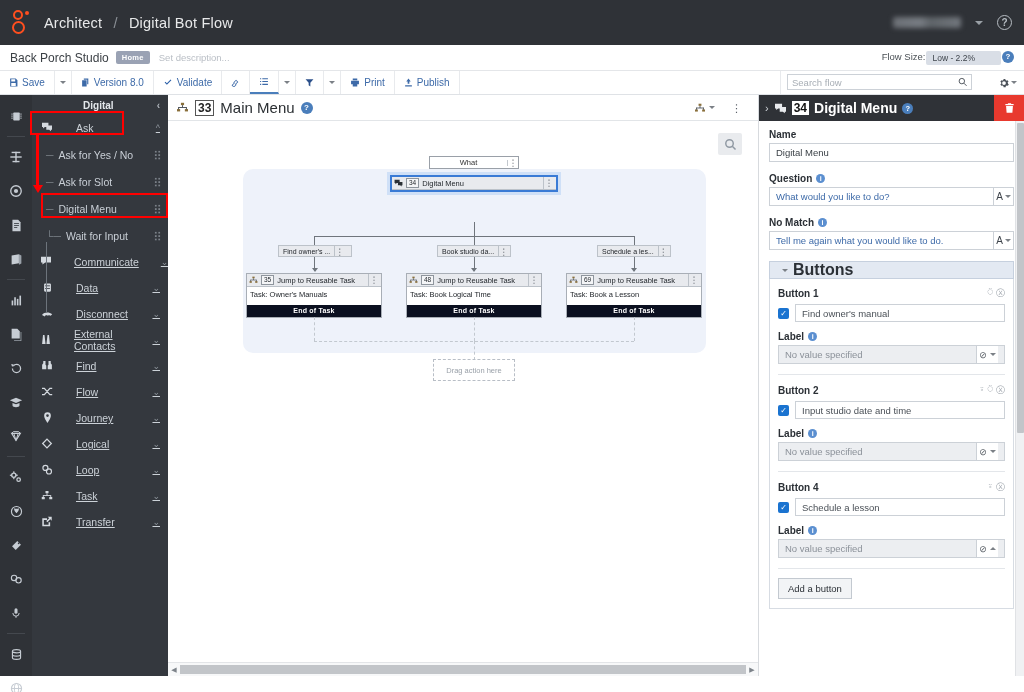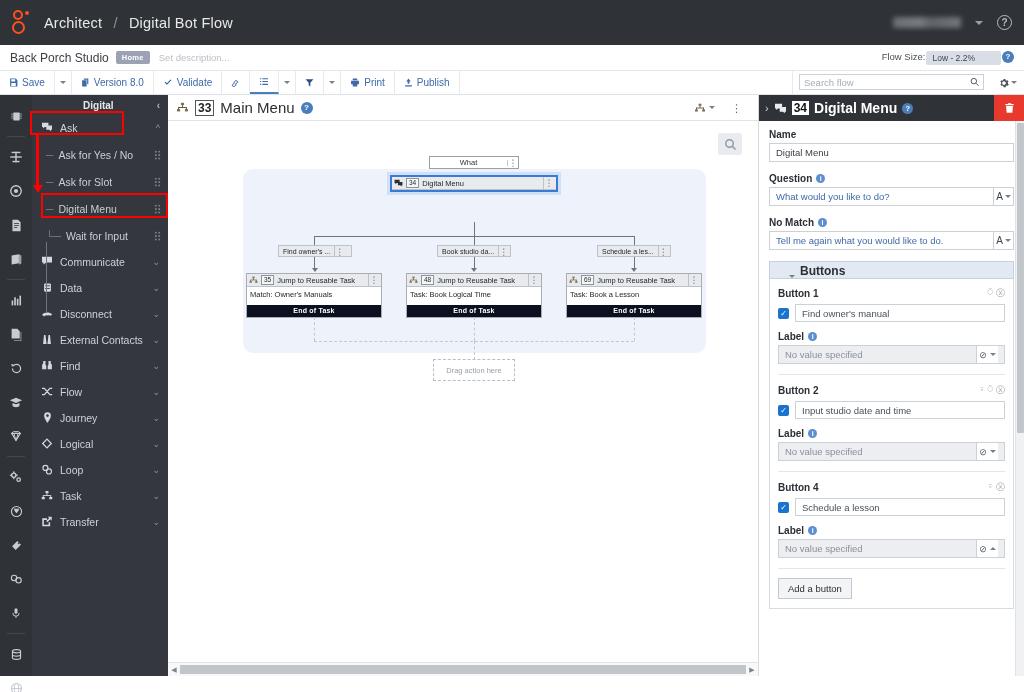--- a/index.html
+++ b/index.html
@@ -65,21 +65,21 @@
     display:flex; align-items:center; gap:4px; padding:0 9px;
     border-right:1px solid #e8eaed; font-size:10px; color:#3d6aa8; white-space:nowrap;
     cursor:pointer;
   }
   .tb-item.arrow { padding:0 5px; }
   .tb-item.active { border-bottom:2px solid #4a7ebb; }
   .tb-caret { width:0;height:0;border-left:3px solid transparent;border-right:3px solid transparent;border-top:3.5px solid #7b8086; }
   .tb-spacer { flex:1; border-right:1px solid #e8eaed; }
   .tb-search {
     display:flex; align-items:center; width:185px; border:1px solid #ccd1d7; height:16px;
-    margin:3px 8px 0 6px; padding:0 4px; background:#fff;
+    margin:3px 20px 0 6px; padding:0 4px; background:#fff;
   }
   .tb-search input { border:0; outline:0; font-size:9.5px; width:100%; color:#555; font-family:inherit; background:transparent;}
   .tb-search input::placeholder { color:#a8aeb5; }
   .tb-gear { display:flex; align-items:center; gap:2px; padding:0 7px; color:#5c6368; font-size:10px;}
 
   
   .main { flex:1; display:flex; min-height:0; }
 
   
   .rail { width:32px; background:#2f3237; flex:0 0 32px; padding-top:4px; position:relative;}
@@ -89,22 +89,22 @@
   }
   .rail .ri svg { display:block; }
   .rail .sep { height:1px; background:#44484e; margin:3px 7px; }
 
   
   .toolbox { width:136px; background:#34383e; flex:0 0 136px; color:#cfd4da; position:relative; }
   .tbx-hdr { display:flex; align-items:center; height:20px; padding:0 8px; font-size:10px; font-weight:bold; color:#e3e7eb;}
   .tbx-hdr .lbl { flex:1; text-align:center; }
   .tbx-hdr .col { color:#aeb4bb; font-size:10px; }
   .tbx-grp {
-    display:flex; align-items:center; height:26px; padding:0 8px; gap:6px;
-    font-size:10.5px; color:#ccd2d8; cursor:pointer;
+    display:flex; align-items:center; height:26px; padding:0 8px; gap:22px;
+    font-size:10.5px; color:#ccd2d8; cursor:pointer;text-decoration:underline;
   }
   .tbx-grp .gi { width:14px; text-align:center; color:#d4d9df; font-size:11px; }
   .tbx-grp .gchev { margin-left:auto; color:#8e959c; font-size:9px; }
   .tbx-sub {
     display:flex; align-items:center; height:27px; padding-left:14px; gap:5px;
     font-size:10.5px; color:#c9cfd6; cursor:pointer; position:relative;
   }
   .tbx-sub .dash { color:#7d848b; }
   .tbx-sub .grip {
     position:absolute; right:7px; width:7px; height:10px;
@@ -199,22 +199,22 @@
   .txtin {
     border:1px solid #ccd1d7; height:19px; display:flex; align-items:center; font-size:9.5px;
     padding:0 6px; color:#3c4248; background:#fff; margin-bottom:11px;
   }
   .txtin.expr { color:#3d6aa8; padding-right:0; }
   .txtin .aff {
     margin-left:auto; border-left:1px solid #ccd1d7; width:20px; height:100%;
     display:flex;align-items:center;justify-content:center; gap:1px; color:#3d434a; font-size:10px;
   }
   .sec-hdr {
-    background:#e3e9f2; border:1px solid #c6d0de; height:18px; display:flex; align-items:flex-end;
-    gap:5px; padding:0 19px; font-size:12px; font-weight:bold; color:#2b3036; margin-bottom:0;
+    background:#e3e9f2; border:1px solid #c6d0de; height:18px; display:flex; align-items:center;
+    gap:5px; padding:0 12px; font-size:16px; font-weight:bold; color:#2b3036; margin-bottom:0;
   }
   .sec-body { border:1px solid #d7dce3; border-top:0; padding:8px 8px 9px 8px; }
   .btn-row { display:flex; align-items:center; margin-bottom:4px; }
   .btn-row .t { font-size:10px; font-weight:bold; color:#2b3036; }
   .btn-row .icons { margin-left:auto; display:flex; gap:3px; color:#9aa1a9; font-size:9px;}
   .chk-row { display:flex; align-items:center; gap:6px; margin-bottom:9px; }
   .chk {
     width:11px;height:11px;background:#1a73d0;border-radius:2px;color:#fff;
     font-size:8px;line-height:11px;text-align:center; flex:0 0 11px;
   }
@@ -767,21 +767,21 @@
                     <rect x="3" y="6.4" width="10" height="1.2"></rect>
                     <rect x="2.4" y="6.4" width="1.2" height="3"></rect>
                     <rect x="12.4" y="6.4" width="1.2" height="3"></rect>
                   </g>
                 </svg>
             </span>
             <span class="idbox">35</span>
             <span>Jump to Reusable Task</span>
             <span class="dots">⋮</span>
           </div>
-          <div class="node-body">Match: Owner's Manuals</div>
+          <div class="node-body">Task: Owner's Manuals</div>
           <div class="node-foot">End of Task</div>
         </div>
 
         <div class="node" style="left:238px; top:152px; width:136px;">
           <div class="node-title">
             <span>
               <svg width="9" height="8" viewBox="0 0 16 14" style="display:block">
                   <g fill="#8a6f3a">
                     <rect x="6" y="1" width="4" height="3"></rect>
                     <rect x="1" y="9" width="4" height="3"></rect>

